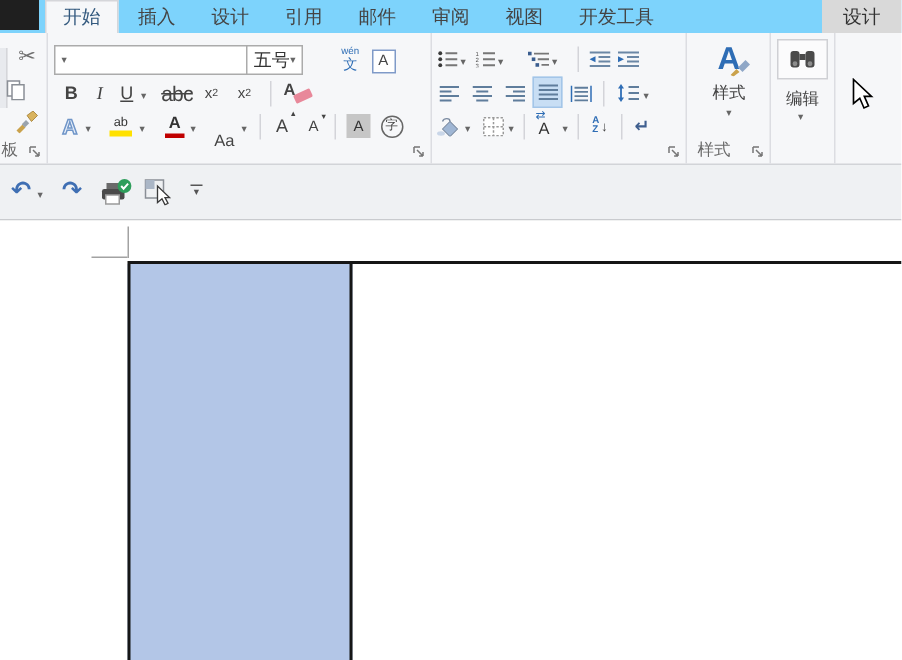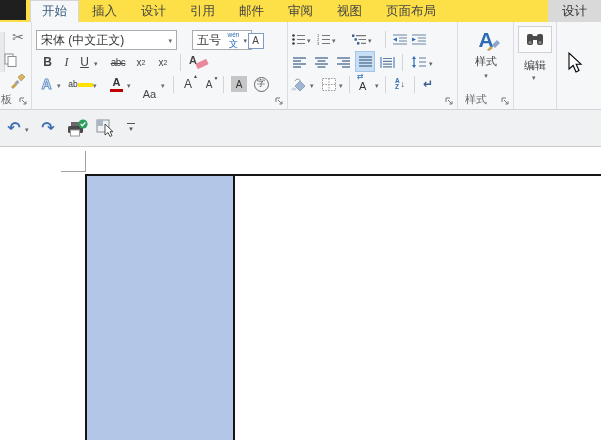--- a/index.html
+++ b/index.html
@@ -1,21 +1,21 @@
 <!DOCTYPE html>
 <html><head>
 <meta charset="utf-8">
 <style>
   * { box-sizing: border-box; margin: 0; padding: 0; }
   html,body { width:601px; height:440px; overflow:hidden; }
   body { font-family: "Liberation Sans","DejaVu Sans",sans-serif; background:#fff; }
   .app { position:relative; width:601px; height:440px; background:#fff; }
 
   
-  .tabbar { position:absolute; left:0; top:0; width:601px; height:22px; background:#fde047; display:flex; align-items:stretch; }
+  .tabbar { position:absolute; left:0; top:0; width:601px; height:22px; background:#7dd3fc; display:flex; align-items:stretch; }
   .file-stub { width:26px; height:20px; background:#1f1f1f; flex:0 0 auto; }
   .tab { flex:0 0 auto; padding:0 11px; font-size:12.5px; color:#444; display:flex; align-items:center; margin-left:2px; cursor:default; white-space:nowrap; }
   .tab.active { color:#33597e; background:#f6f7f9; border:1px solid #d5d6da; border-bottom:none; margin-left:4px; }
   .tab.contextual { margin-left:auto; background:#d9d9d9; color:#333; width:53px; justify-content:center; padding:0; }
 
   
   .ribbon { position:absolute; left:0; top:22px; width:601px; height:88px; background:#f6f7f9; border-bottom:1px solid #d2d4d8; }
   .group { position:absolute; top:0; height:87px; border-right:1px solid #dcdde2; }
   .g-clip { left:0; width:32px; }
   .g-font { left:32px; width:256px; }
@@ -39,28 +39,28 @@
   .combo { position:absolute; top:8px; height:20px; background:#fff; border:1px solid #ababab; display:flex; align-items:center; font-size:12px; color:#333; padding:0 4px; }
   .combo .cval { flex:1 1 auto; white-space:nowrap; overflow:hidden; }
 
   .ph-stack { display:flex; flex-direction:column; align-items:center; line-height:1; color:#2e6db5; }
   .ph-top { font-size:6.5px; }
   .ph-bot { font-size:9.5px; }
   .char-border-box { width:16px; height:16px; border:1px solid #7f9ac8; display:flex; align-items:center; justify-content:center; font-size:10px; color:#444; background:#fff; }
   .b-bold { font-weight:bold; font-size:12px; }
   .b-italic { font-style:italic; font-family:"Liberation Serif","DejaVu Serif",serif; font-size:12px; }
   .b-under { font-size:12px; text-decoration:underline; }
-  .b-strike { font-size:10px; text-decoration:line-through; letter-spacing:-0.5px;text-align:right; }
+  .b-strike { font-size:14px; text-decoration:line-through; letter-spacing:-0.5px;text-align:right; }
   .b-subsup { font-size:10px; }
   .b-subsup sub,.b-subsup sup { font-size:7px; }
   .eraser-wrap { position:relative; width:22px; height:16px; }
   .eraser-a { position:absolute; left:0; top:0; font-size:11px; font-weight:bold; color:#444; }
   .eraser-rub { position:absolute; left:7px; top:7px; width:12px; height:6px; background:#e8889a; border-radius:1px; transform:rotate(-25deg); }
   .fx-a { font-size:14px; font-weight:bold; color:#e9f0fa; -webkit-text-stroke:1px #6f95c8; }
-  .hl-wrap { display:flex; flex-direction:row; align-items:center; line-height:1; }
+  .hl-wrap { display:flex; flex-direction:column; align-items:center; line-height:1; }
   .hl-ab { font-size:8.5px; color:#333; }
   .hl-bar { width:15px; height:4px; background:#ffe100; margin-top:1px; }
   .fc-wrap { display:flex; flex-direction:column; align-items:center; line-height:1; }
   .fc-a { font-size:11px; font-weight:bold; color:#333; }
   .fc-bar { width:13px; height:3px; background:#c00000; margin-top:1px; }
   .aa { font-size:11px; }
   .grow-wrap { position:relative; font-size:12px; }
   .grow-mark { position:absolute; top:-4px; right:-6px; font-size:6px; color:#444; }
   .shade-box { width:16px; height:16px; background:#c6c6c6; display:flex; align-items:center; justify-content:center; font-size:10px; color:#333; }
   .circle-char { width:15px; height:15px; border:1px solid #666; border-radius:50%; display:flex; align-items:center; justify-content:center; font-size:8.5px; color:#444; }
@@ -106,21 +106,21 @@
 
   <div class="tabbar">
     <div class="file-stub"></div>
     <div class="tab active">开始</div>
     <div class="tab">插入</div>
     <div class="tab">设计</div>
     <div class="tab">引用</div>
     <div class="tab">邮件</div>
     <div class="tab">审阅</div>
     <div class="tab">视图</div>
-    <div class="tab">页面布局</div>
+    <div class="tab">开发工具</div>
     <div class="tab contextual">设计</div>
   </div>
 
   <div class="ribbon">
 
     <div class="group g-clip">
       <div class="paste-sliver"></div>
       <div class="rbtn" style="left:8px; top:6px; width:20px; height:18px;">
         <span class="scissors">✂</span>
       </div>
@@ -141,24 +141,23 @@
       <div class="launcher">
         <svg width="9" height="9" viewBox="0 0 9 9">
             <path d="M1,1 H5 M1,1 V5" stroke="#767676" fill="none"></path>
             <path d="M3,3 L7,7 M7,7 H4.4 M7,7 V4.4" stroke="#767676" fill="none"></path>
           </svg>
       </div>
     </div>
 
     <div class="group g-font">
       <div class="combo" style="left:4px; width:141px;">
-        <span class="cval">宋体 (中文正文)</span>
         <span class="caret"></span>
       </div>
-      <div class="combo" style="left:160px; width:60px;">
+      <div class="combo" style="left:132px; width:38px;text-align:center;">
         <span class="cval">五号</span>
         <span class="caret"></span>
       </div>
       <div class="rbtn" style="left:191px; top:8px; width:21px; height:20px;">
         <span class="ph-stack">
           <span class="ph-top">wén</span>
           <span class="ph-bot">文</span>
         </span>
       </div>
       <div class="rbtn" style="left:214px; top:9px; width:19px; height:19px;">

